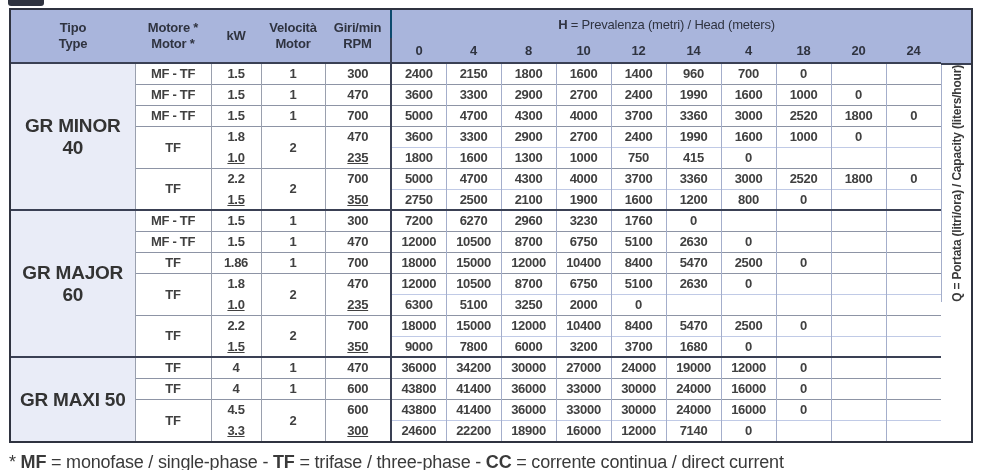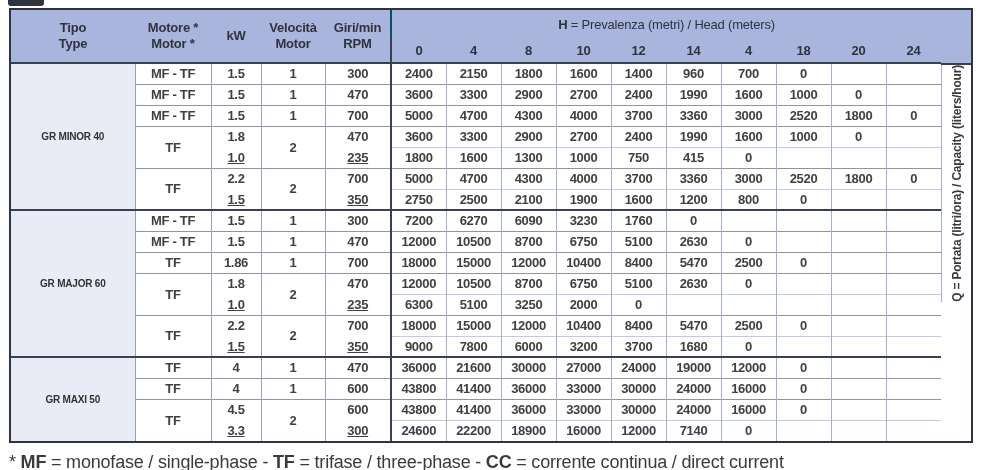--- a/index.html
+++ b/index.html
@@ -25,21 +25,21 @@
   tr.r2{height:25px;}
   th.span2{border-bottom:2px solid #3a4054;line-height:1.25;}
   tr.r2 th{border-bottom:2px solid #3a4054;}
   th.htitle{border-left:2px solid #0c4a6e;font-weight:normal;}
   th.htitle b{font-weight:bold;}
   th.hnum0{border-left:2px solid #3a4054;}
 
   
   tbody tr{height:21px;}
   tbody td{font-size:13px;font-weight:bold;letter-spacing:-0.3px;color:#404040;background:#fff;}
-  td.tipo{background:#e9ecf7;font-weight:bold;color:#333;font-size:10px;letter-spacing:-0.2px;}
+  td.tipo{background:#e9ecf7;font-weight:bold;color:#333;font-size:19px;letter-spacing:-0.2px;}
   td.motor,td.kw,td.speed,td.rpm{border-left:1px solid #9aa0ae;}
   td.val{border-left:1px solid #a4aecb;}
   td.hfirst{border-left:2px solid #3a4054;}
 
   
   tr.group-start td{border-top:2px solid #3a4054;}
   tr.block-start td{border-top:1px solid #8d94a5;}
   tr.row2 td.val{border-top:1px solid #c0cae6;}
   tr.row2 td.nb{border-top:none;text-decoration:underline;}
 
@@ -229,21 +229,21 @@
           <td class="val"></td>
         </tr>
         <tr class="group-start">
           <td class="tipo" rowspan="7">GR MAJOR 60</td>
           <td class="motor" rowspan="1">MF - TF</td>
           <td class="kw">1.5</td>
           <td class="speed" rowspan="1">1</td>
           <td class="rpm">300</td>
           <td class="val hfirst">7200</td>
           <td class="val">6270</td>
-          <td class="val">6090</td>
+          <td class="val">2960</td>
           <td class="val">3230</td>
           <td class="val">1760</td>
           <td class="val">0</td>
           <td class="val"></td>
           <td class="val"></td>
           <td class="val"></td>
           <td class="val"></td>
         </tr>
         <tr class="block-start">
           <td class="motor" rowspan="1">MF - TF</td>
@@ -337,21 +337,21 @@
           <td class="val"></td>
           <td class="val"></td>
         </tr>
         <tr class="group-start">
           <td class="tipo" rowspan="4">GR MAXI 50</td>
           <td class="motor" rowspan="1">TF</td>
           <td class="kw">4</td>
           <td class="speed" rowspan="1">1</td>
           <td class="rpm">470</td>
           <td class="val hfirst">36000</td>
-          <td class="val">21600</td>
+          <td class="val">34200</td>
           <td class="val">30000</td>
           <td class="val">27000</td>
           <td class="val">24000</td>
           <td class="val">19000</td>
           <td class="val">12000</td>
           <td class="val">0</td>
           <td class="val"></td>
           <td class="val"></td>
         </tr>
         <tr class="block-start">

